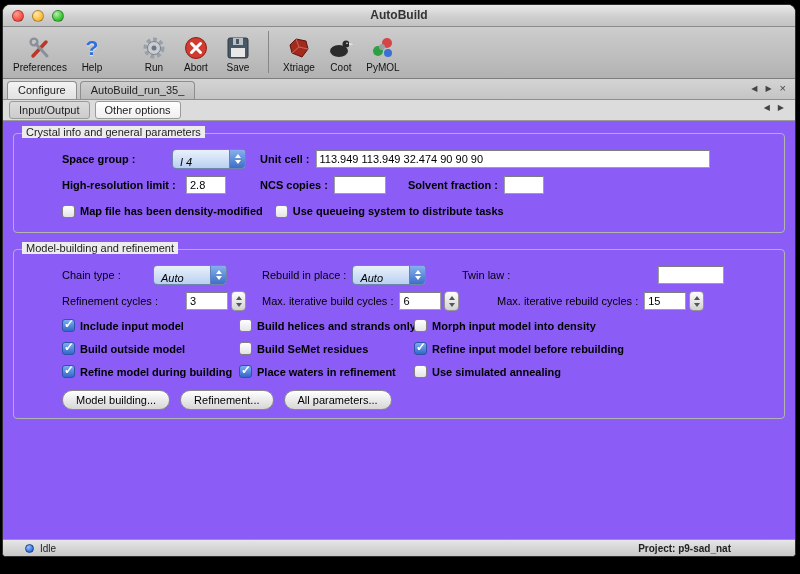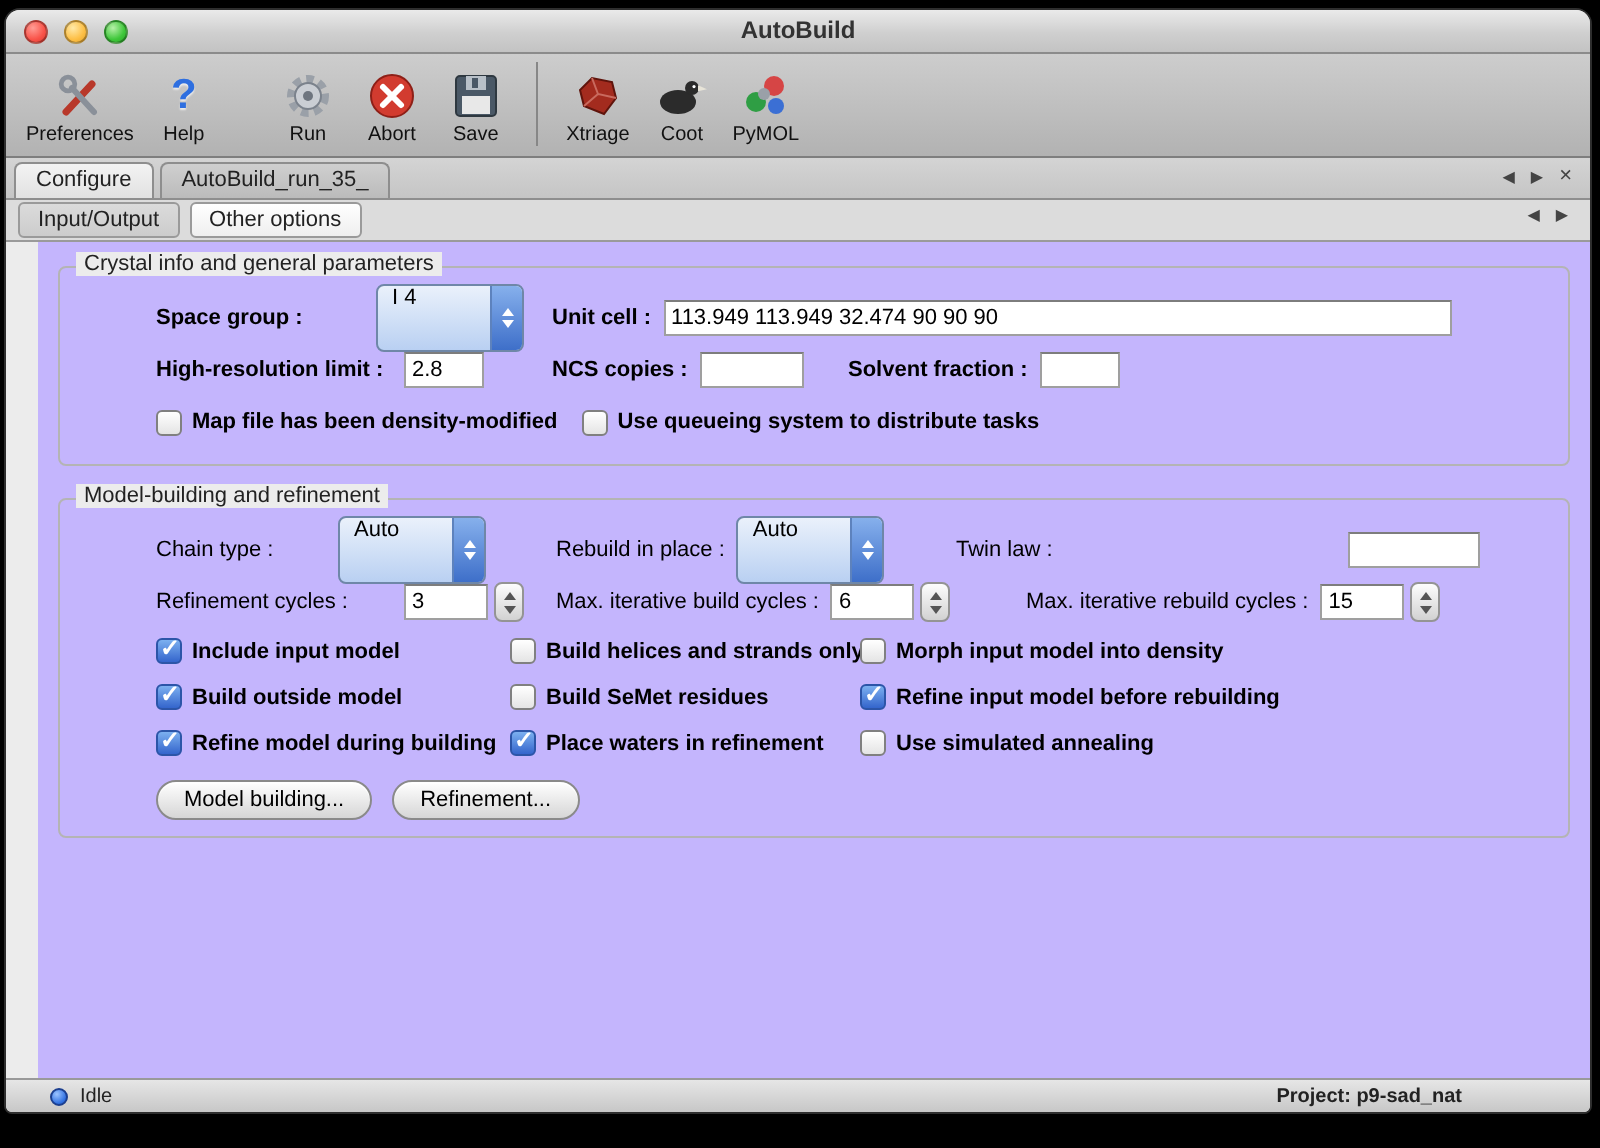--- a/index.html
+++ b/index.html
@@ -41,44 +41,44 @@
   .tab.active { background:linear-gradient(#f3f3f3,#e2e2e2); }
   .tabnav { margin-left:auto; display:flex; align-items:center; gap:8px; font-size:8px;
             color:#444; padding:0 5px 5px 0; }
   .subrow { height:21px; flex:none; display:flex; align-items:center; padding:0 6px; gap:5px;
             background:#dcdcdc; border-bottom:1px solid #9a9a9a; }
   .stab { font-size:11px; padding:2px 9px; border:1px solid #9a9a9a; border-radius:3px;
           background:linear-gradient(#dbdbdb,#cccccc); color:#222; white-space:nowrap; }
   .stab.active { background:linear-gradient(#ffffff,#efefef); }
 
   
-  .content { flex:1; background:#c4b5fd; padding-top:6px; overflow:hidden;margin-left:16px; }
+  .content { flex:1; background:#8b5cf6; padding-top:6px; overflow:hidden; }
   .groupbox { position:relative; border:1px solid #b4b4b4; border-radius:4px;
               margin:6px 10px 0; padding:12px 8px 8px; }
   .gb2 { margin-top:16px; }
   .legend { position:absolute; top:-8px; left:8px; background:#ececec; padding:0 4px;
             font-size:11px; color:#222; }
 
   .frow { display:flex; align-items:center; height:26px; padding-left:40px;
           font-size:11px; color:#000; }
   .grp { display:flex; align-items:center; }
   .wA { width:198px; } .wB { width:148px; }
   .wC { width:200px; } .wD { width:235px; }
   .b { font-weight:bold; }
   .lab { margin-right:6px; white-space:nowrap; }
   .lw1 { width:104px; } .lw2 { display:inline-block; width:118px; }
 
   .tf { height:18px; border:1px solid #9f9f9f; border-top-color:#7d7d7d; background:#fff;
         font:11px "Liberation Sans", sans-serif; padding:0 3px; color:#000; }
   .tf-unit{width:394px;} .tf-56{width:40px;} .tf-52{width:52px;}
   .tf-42{width:42px;} .tf-66{width:66px; margin-left:142px;}
 
-  .popup { display:inline-flex; height:34px; width:74px; border:1px solid #6f87a8;
-           border-radius:4px; overflow:hidden; align-items:flex-start;
-           background:linear-gradient(#eaf1fb,#b9d0f2); }
+  .popup { display:inline-flex; height:20px; width:74px; border:1px solid #6f87a8;
+           border-radius:4px; overflow:hidden; align-items:flex-end;
+           background:linear-gradient(#eaf1fb,#b9d0f2);font-style:italic; }
   .popup-label { flex:1; padding-left:7px; font-size:11px; color:#000; }
   .popup-cap { width:16px; align-self:stretch; flex:none; display:flex; flex-direction:column;
                align-items:center; justify-content:center; gap:2px;
                background:linear-gradient(#86b0ec,#3e6fc9); border-left:1px solid #5d82bd; }
   .arr-up   { width:0; height:0; border-left:3px solid transparent; border-right:3px solid transparent; border-bottom:4px solid #fff; }
   .arr-down { width:0; height:0; border-left:3px solid transparent; border-right:3px solid transparent; border-top:4px solid #fff; }
 
   .stepper { width:15px; height:20px; margin-left:3px; border:1px solid #949494; border-radius:4px;
              background:linear-gradient(#fdfdfd,#d2d2d2); display:flex; flex-direction:column;
              align-items:center; justify-content:center; gap:3px; flex:none; }
@@ -377,20 +377,21 @@
             <div class="cbwrap">
               <span class="cb"></span>
               <span class="cbl">Use simulated annealing</span>
             </div>
           </div>
       </div>
 
       <div class="btnrow">
         <button class="abtn">Model building...</button>
         <button class="abtn">Refinement...</button>
+        <button class="abtn">All parameters...</button>
       </div>
     </div>
 
   </div>
 
   <div class="statusbar">
     <span class="sdot"></span>
     <span>Idle</span>
     <span class="sproject">Project: p9-sad_nat</span>
   </div>

